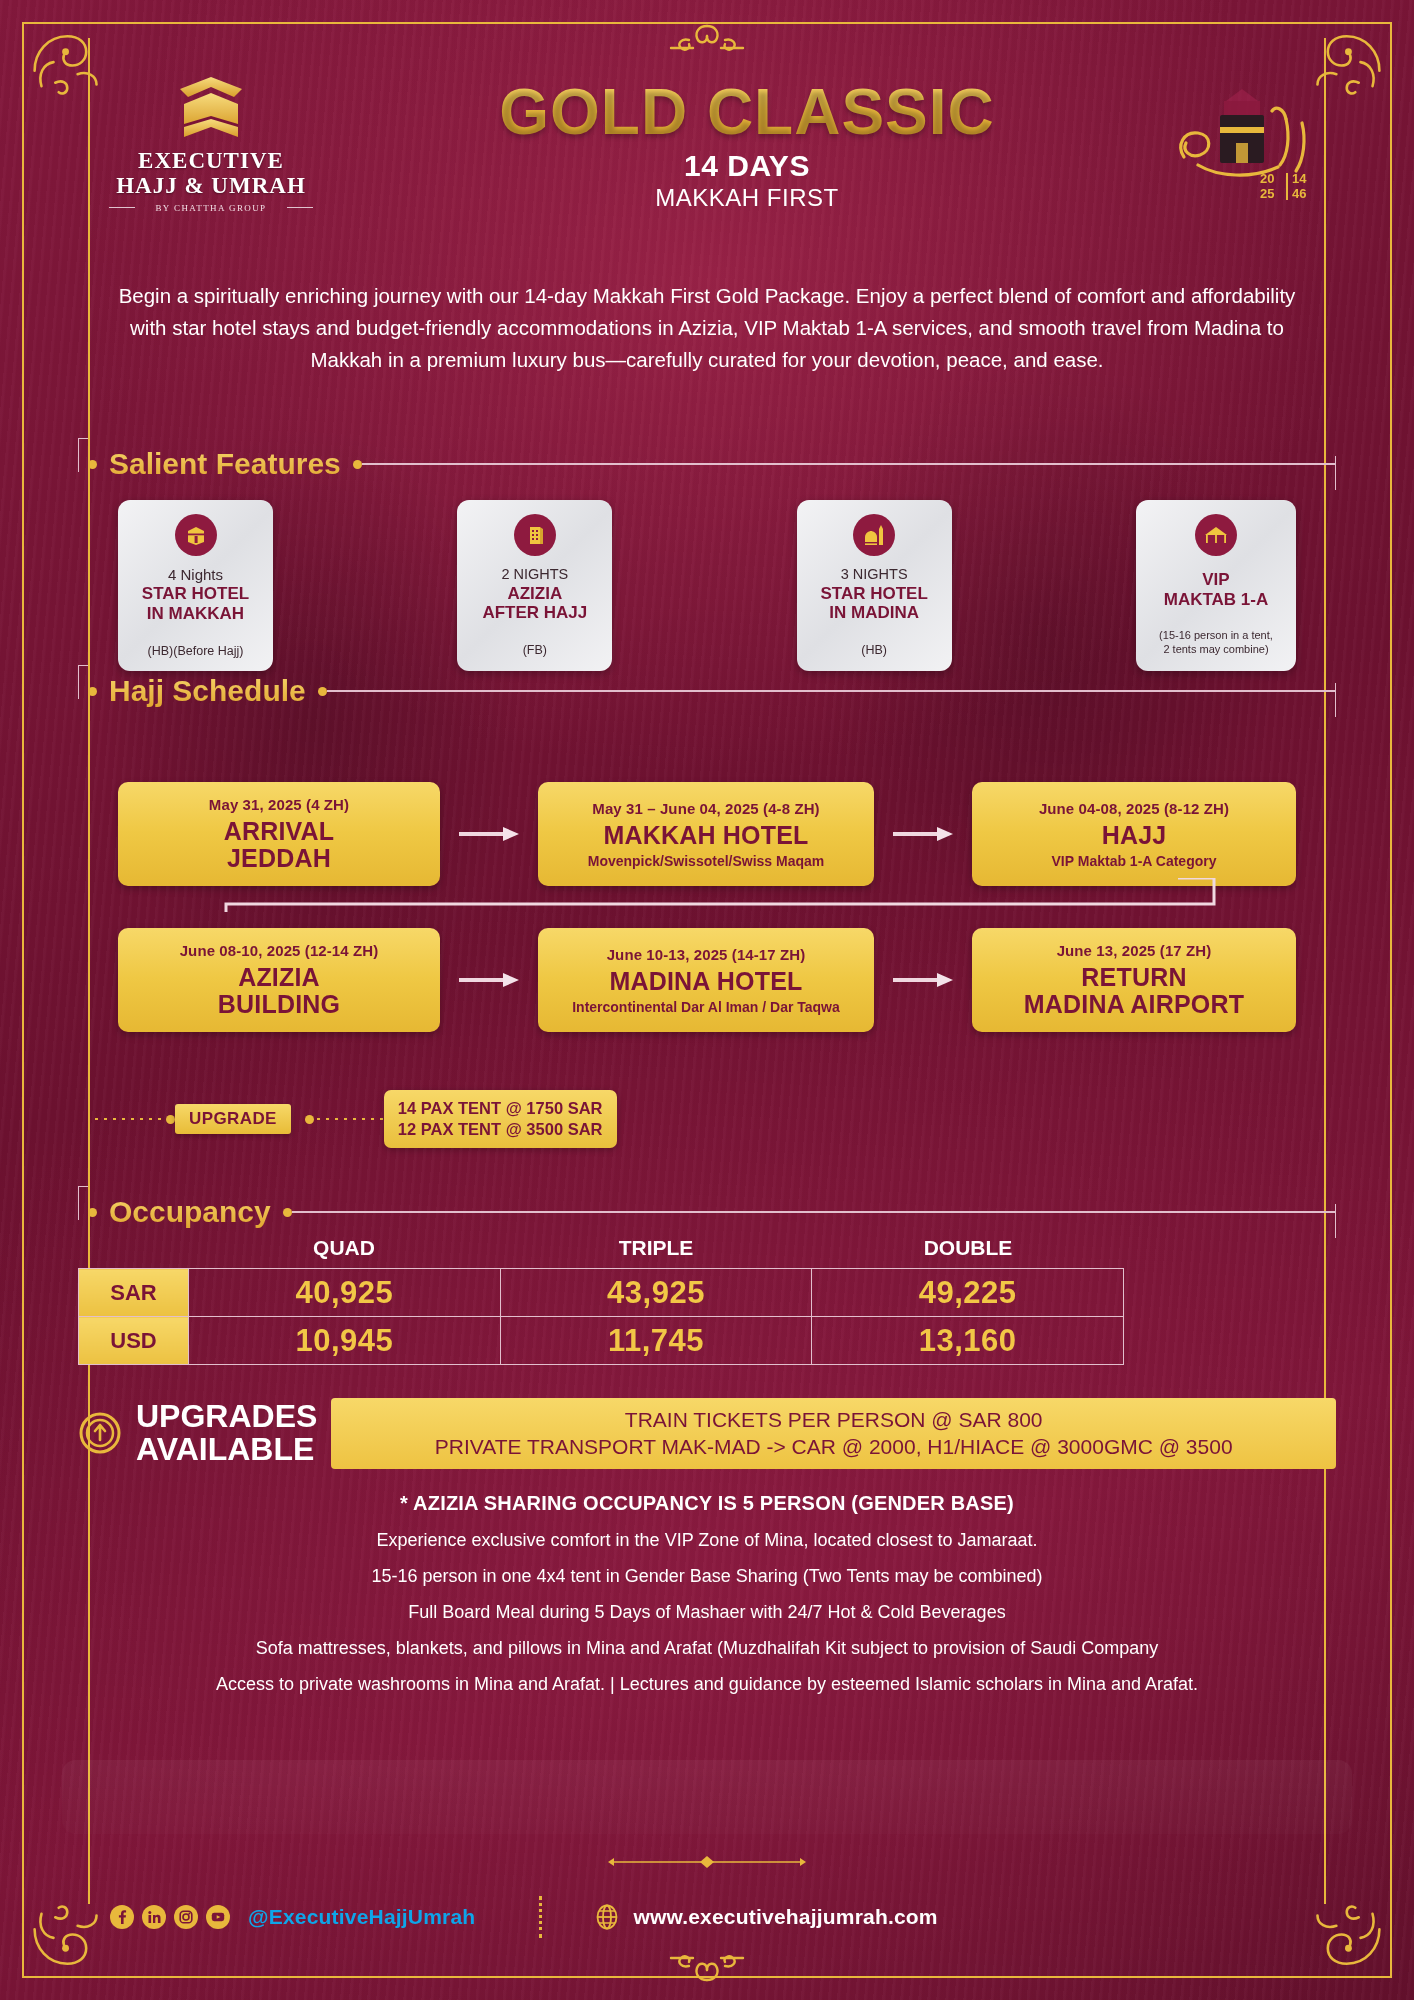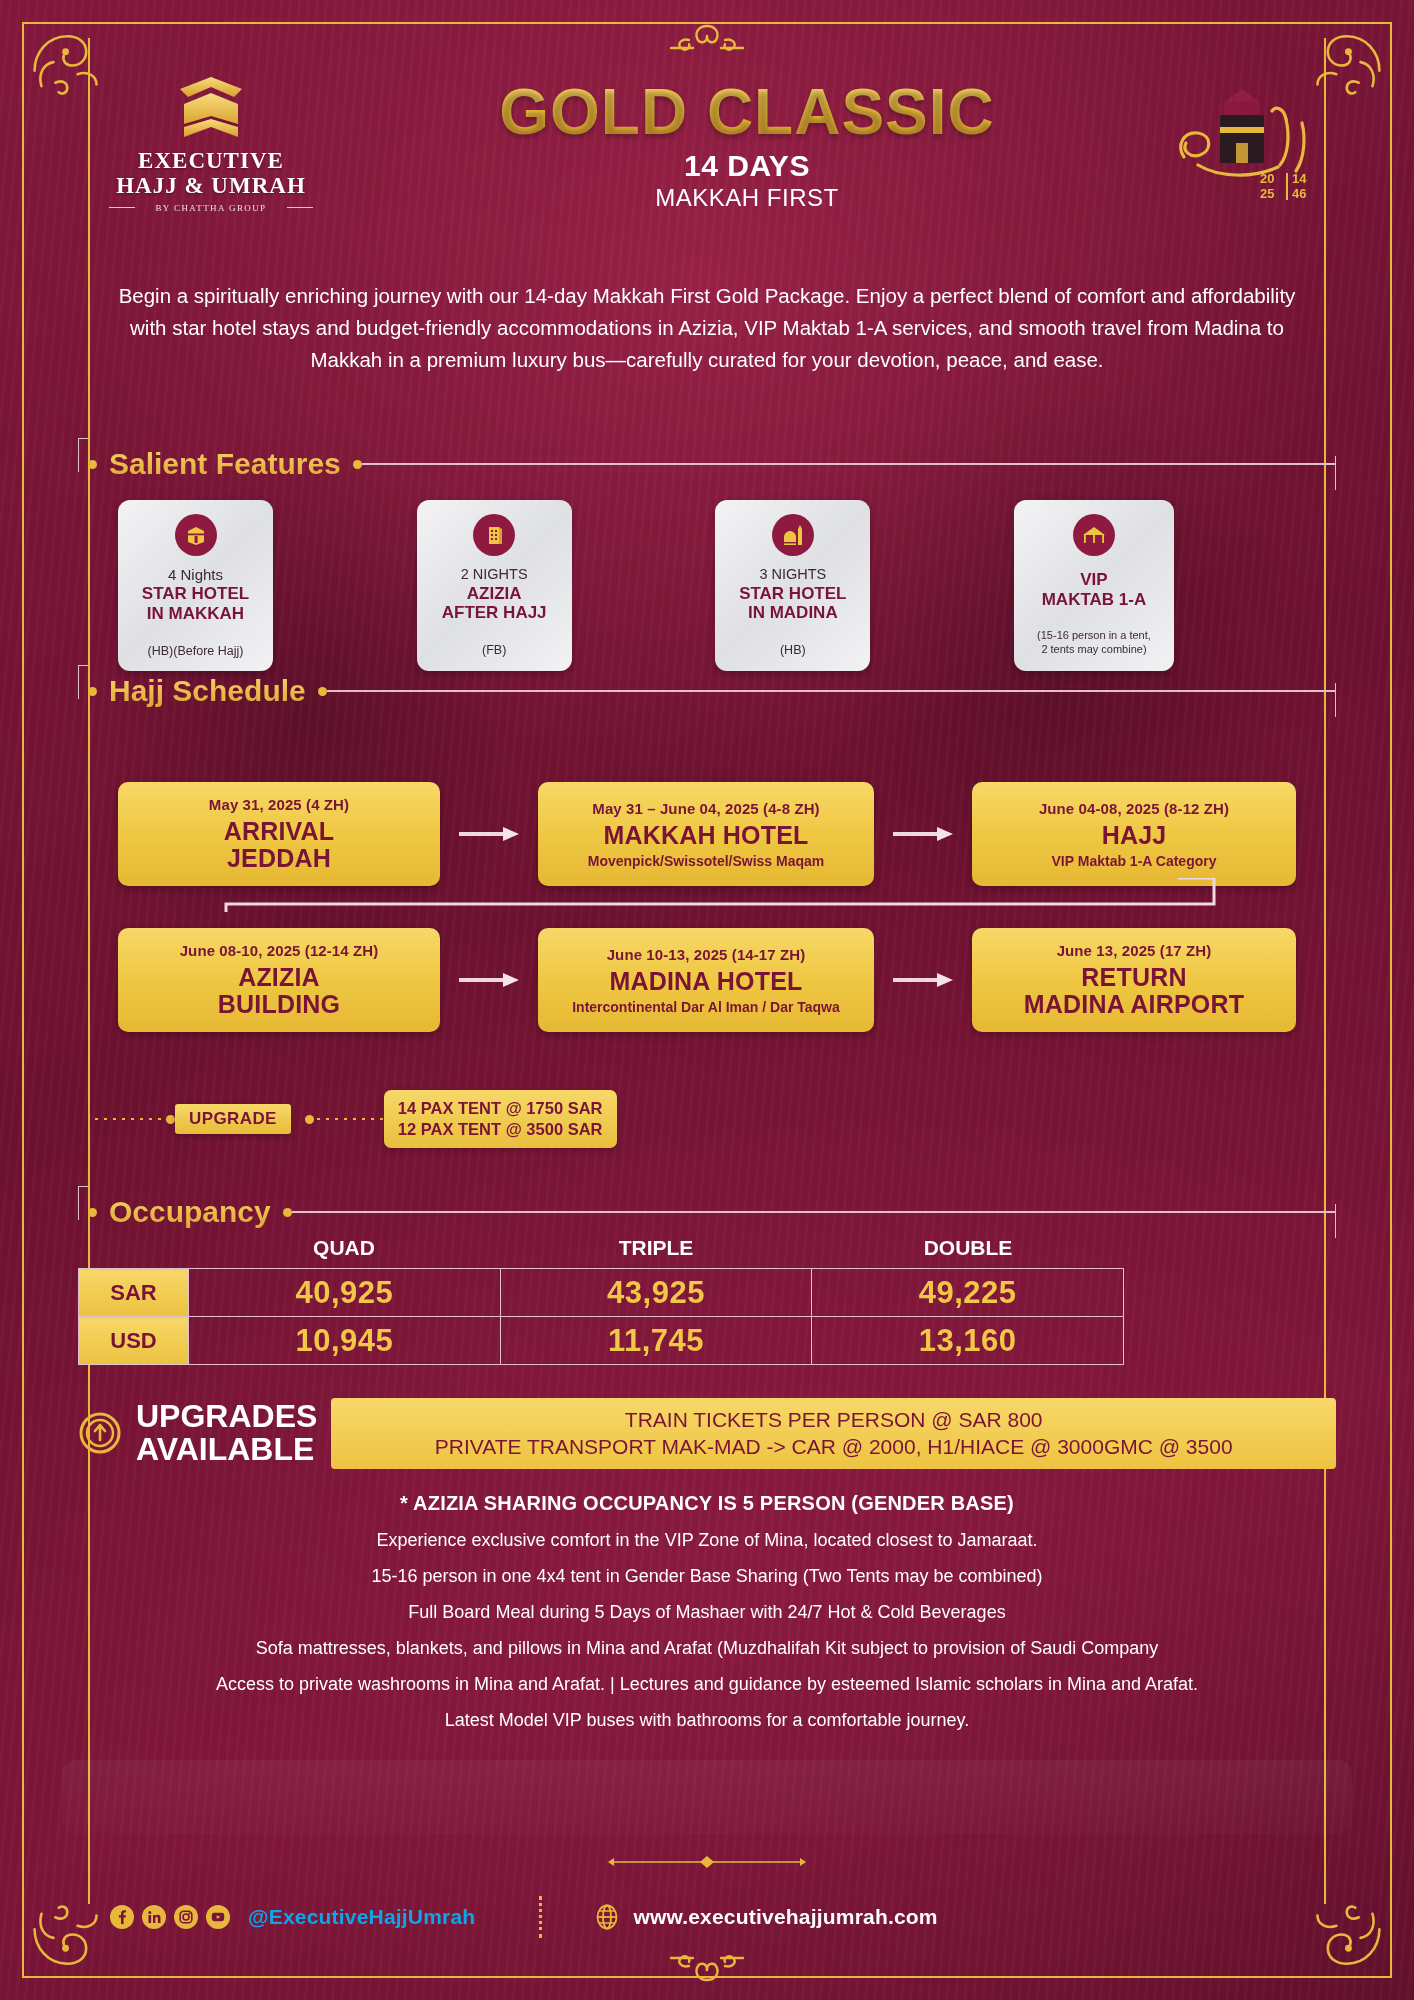--- a/index.html
+++ b/index.html
@@ -96,21 +96,21 @@
   .dot { width:9px; height:9px; border-radius:50%; background:#e8b83c; flex:none; }
   .sec-title {
     font-size: 30px; font-weight: 800; margin: 0 12px;
     background: linear-gradient(180deg,#f6d469,#e0a52f);
     -webkit-background-clip:text; background-clip:text; color:transparent;
   }
   .rail-right { height:1.5px; background:#e2bfcd; flex:1; }
   .rail-cap { width:1.5px; background:#e2bfcd; }
 
   
-  .features { position:absolute; left:118px; top:500px; width:1056px; display:flex; justify-content:space-between; }
+  .features { position:absolute; left:118px; top:500px; width:1178px; display:flex; justify-content:space-between; }
   .fcard {
     width: 155px; min-height: 140px; border-radius: 12px;
     background: linear-gradient(135deg,#f3f3f5 0%, #dfe0e4 50%, #f2f2f4 100%);
     box-shadow: 0 3px 8px rgba(0,0,0,.28);
     padding: 14px 8px 12px; text-align:center;
     display:flex; flex-direction:column; align-items:center;
   }
   .fcard.wide { width: 160px; }
   .ficon {
     width: 42px; height: 42px; border-radius:50%;
@@ -538,21 +538,20 @@
   </div>
 </div>
 
 <div class="notes">
   <div class="star">* AZIZIA SHARING OCCUPANCY IS 5 PERSON (GENDER BASE)</div>
   <p>Experience exclusive comfort in the VIP Zone of Mina, located closest to Jamaraat.</p>
   <p>15-16 person in one 4x4 tent in Gender Base Sharing (Two Tents may be combined)</p>
   <p>Full Board Meal during 5 Days of Mashaer with 24/7 Hot &amp; Cold Beverages</p>
   <p>Sofa mattresses, blankets, and pillows in Mina and Arafat (Muzdhalifah Kit subject to provision of Saudi Company</p>
   <p>Access to private washrooms in Mina and Arafat. | Lectures and guidance by esteemed Islamic scholars in Mina and Arafat.</p>
-  <p>Latest Model VIP buses with bathrooms for a comfortable journey.</p>
 </div>
 
 <svg class="note-div" viewBox="0 0 210 14">
   <line x1="12" y1="7" x2="198" y2="7" stroke="#e8b83c" stroke-width="1.6"></line>
   <path d="M105 1 L112 7 L105 13 L98 7 Z" fill="#e8b83c"></path>
   <path d="M12 3 L6 7 L12 11 Z" fill="#e8b83c"></path>
   <path d="M198 3 L204 7 L198 11 Z" fill="#e8b83c"></path>
 </svg>
 
 <div class="bottom-strip"></div>

